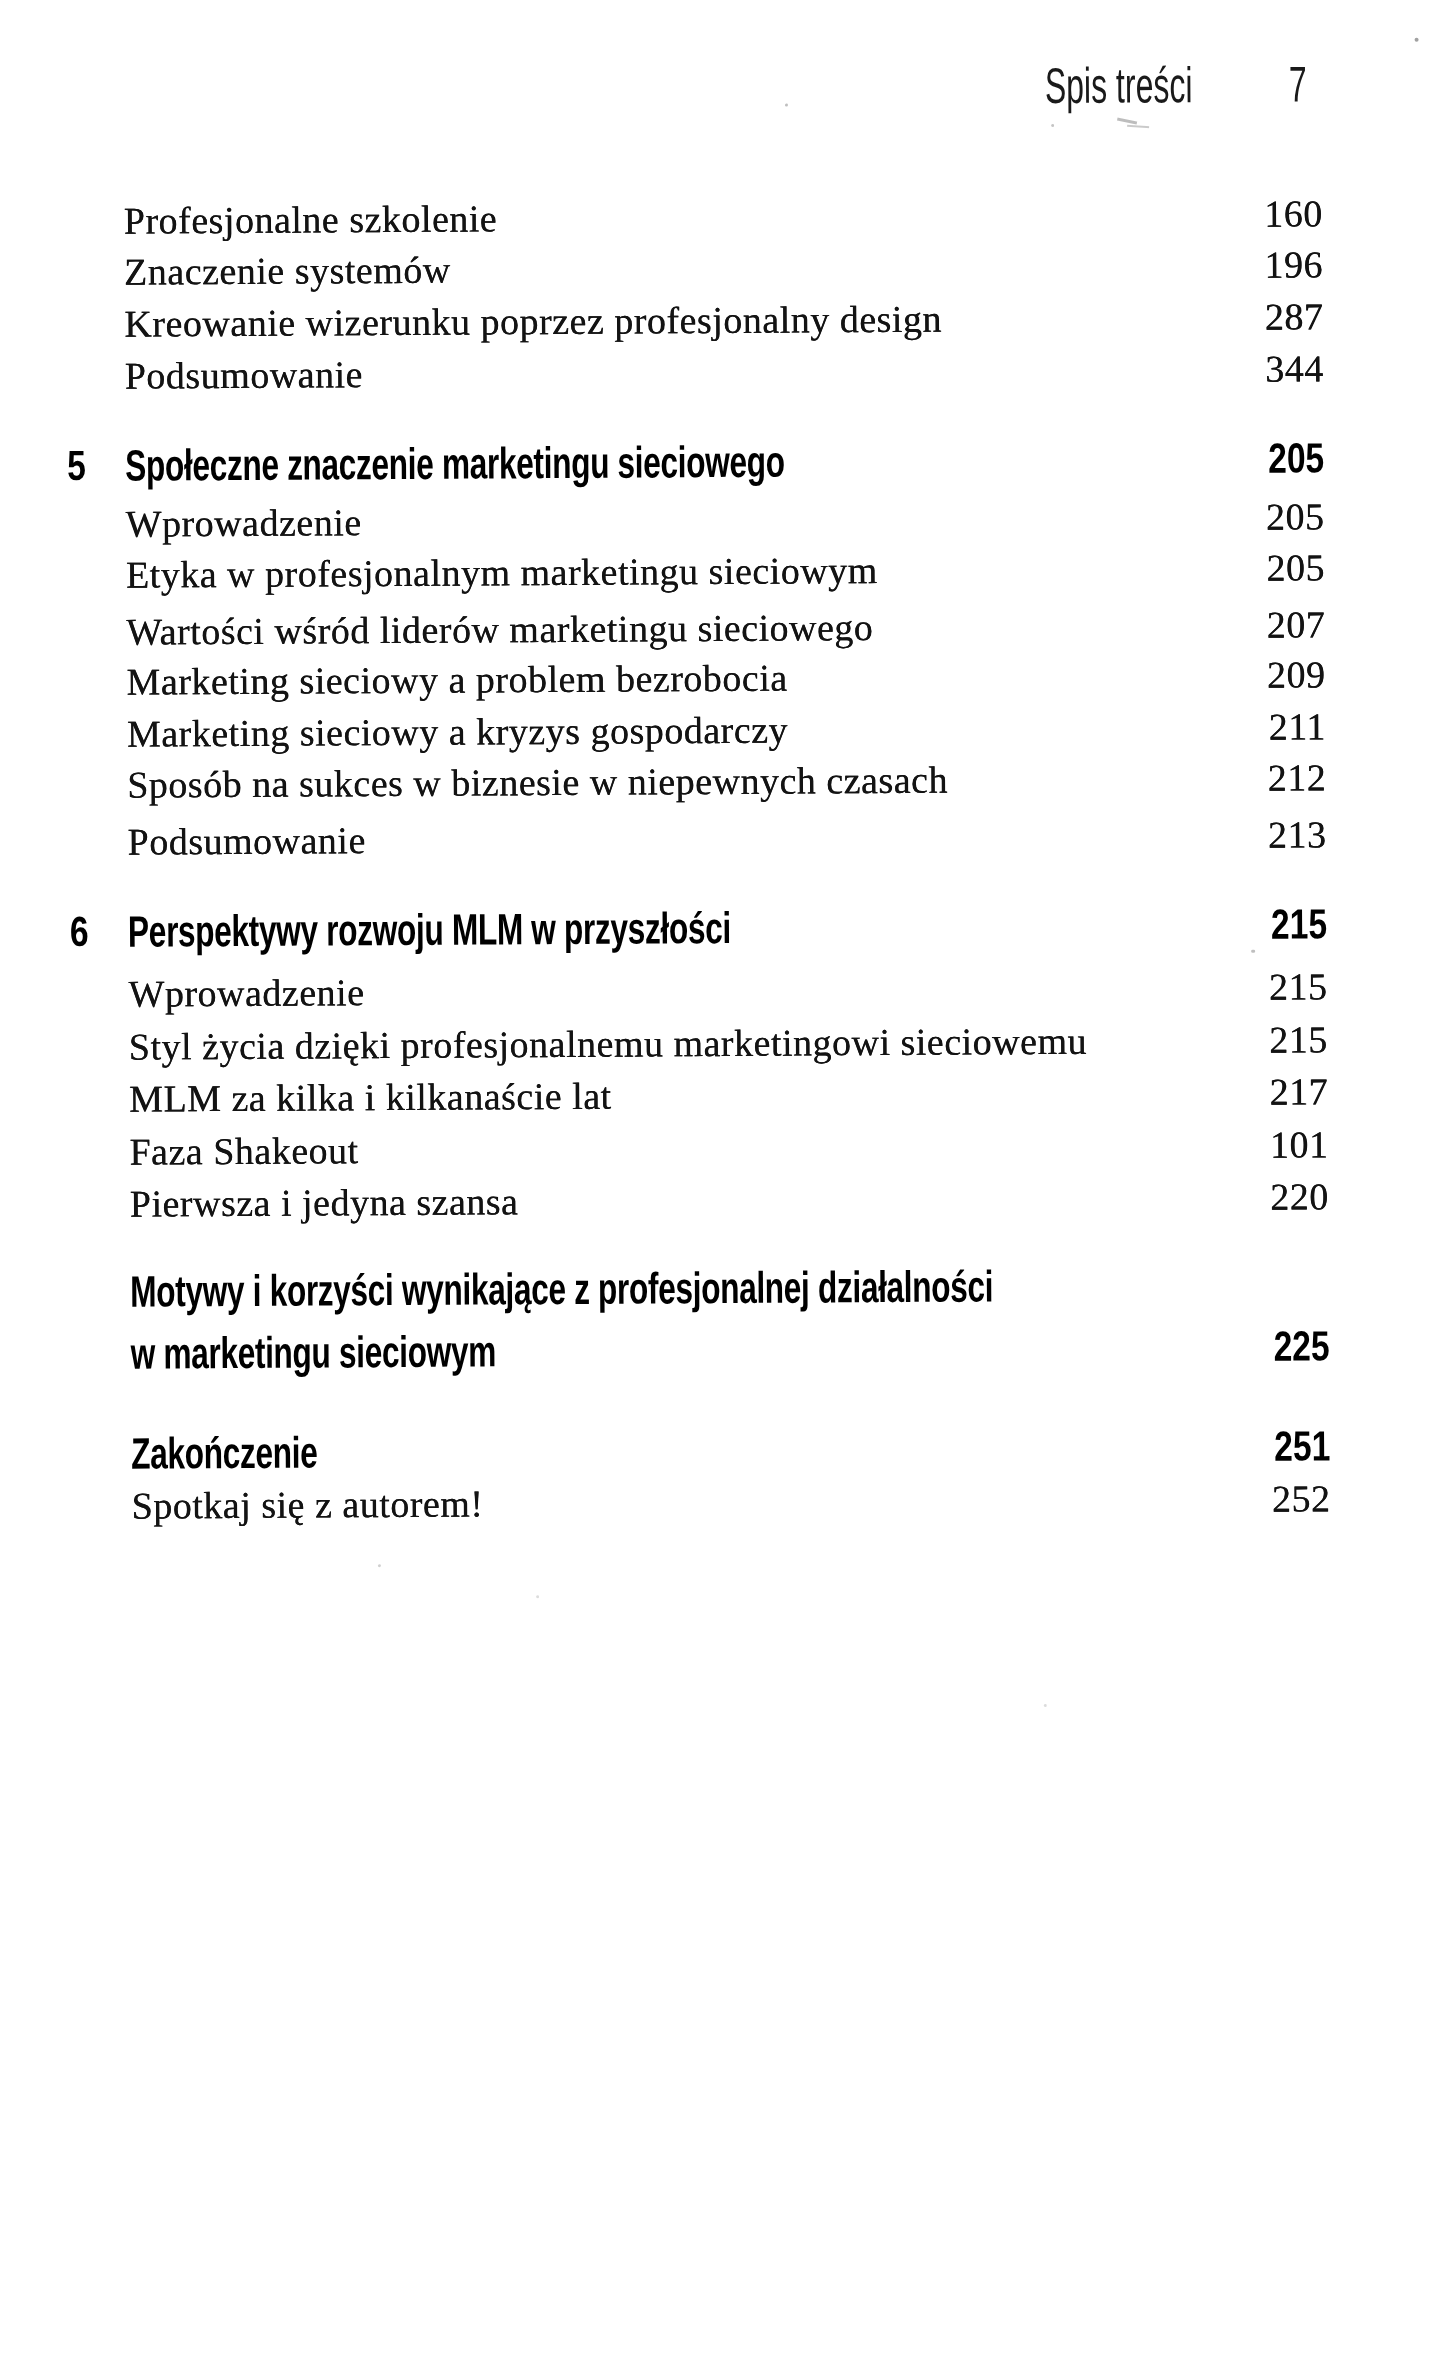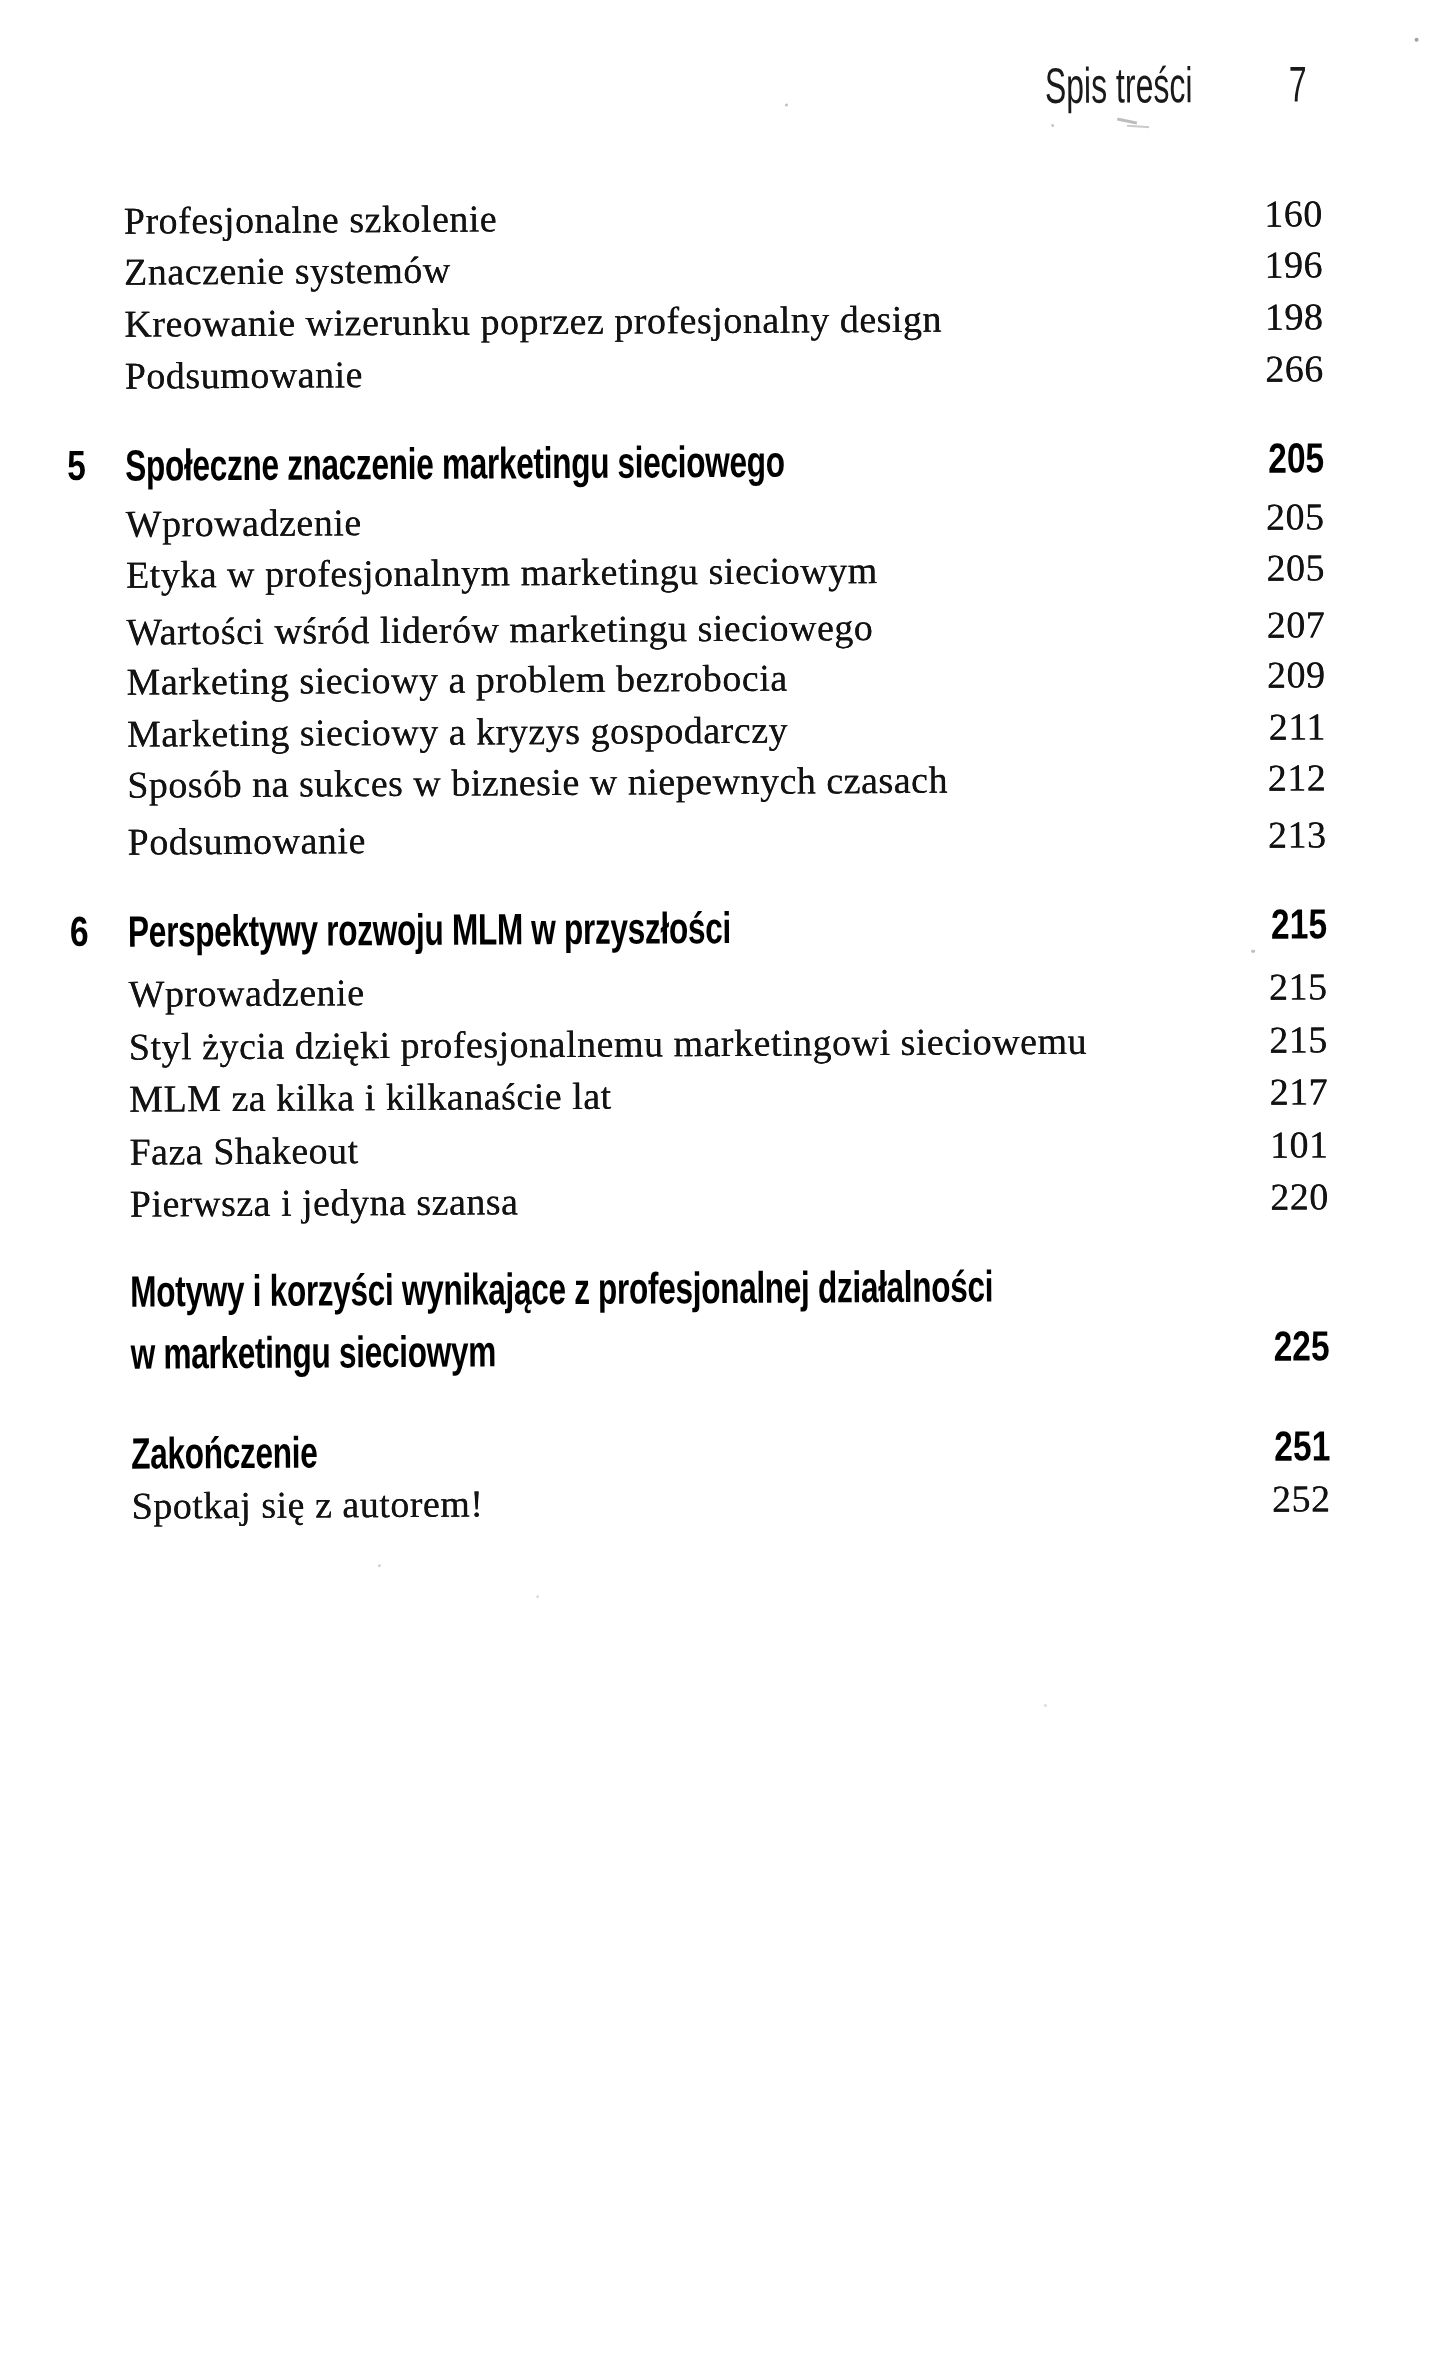--- a/index.html
+++ b/index.html
@@ -142,25 +142,25 @@
     <div class="row serif" style="top:194px">
       <span class="label">Profesjonalne szkolenie</span>
       <span class="pg">160</span>
     </div>
     <div class="row serif" style="top:245px">
       <span class="label">Znaczenie systemów</span>
       <span class="pg">196</span>
     </div>
     <div class="row serif" style="top:297px">
       <span class="label">Kreowanie wizerunku poprzez profesjonalny design</span>
-      <span class="pg">198</span>
+      <span class="pg">287</span>
     </div>
     <div class="row serif" style="top:349px">
       <span class="label">Podsumowanie</span>
-      <span class="pg">266</span>
+      <span class="pg">344</span>
     </div>
 
     <div class="row head" style="top:436px">
       <span class="chnum">5</span>
       <span class="label">Społeczne znaczenie marketingu sieciowego</span>
       <span class="pg boldnum">205</span>
     </div>
 
     <div class="row serif" style="top:497px">
       <span class="label">Wprowadzenie</span>

